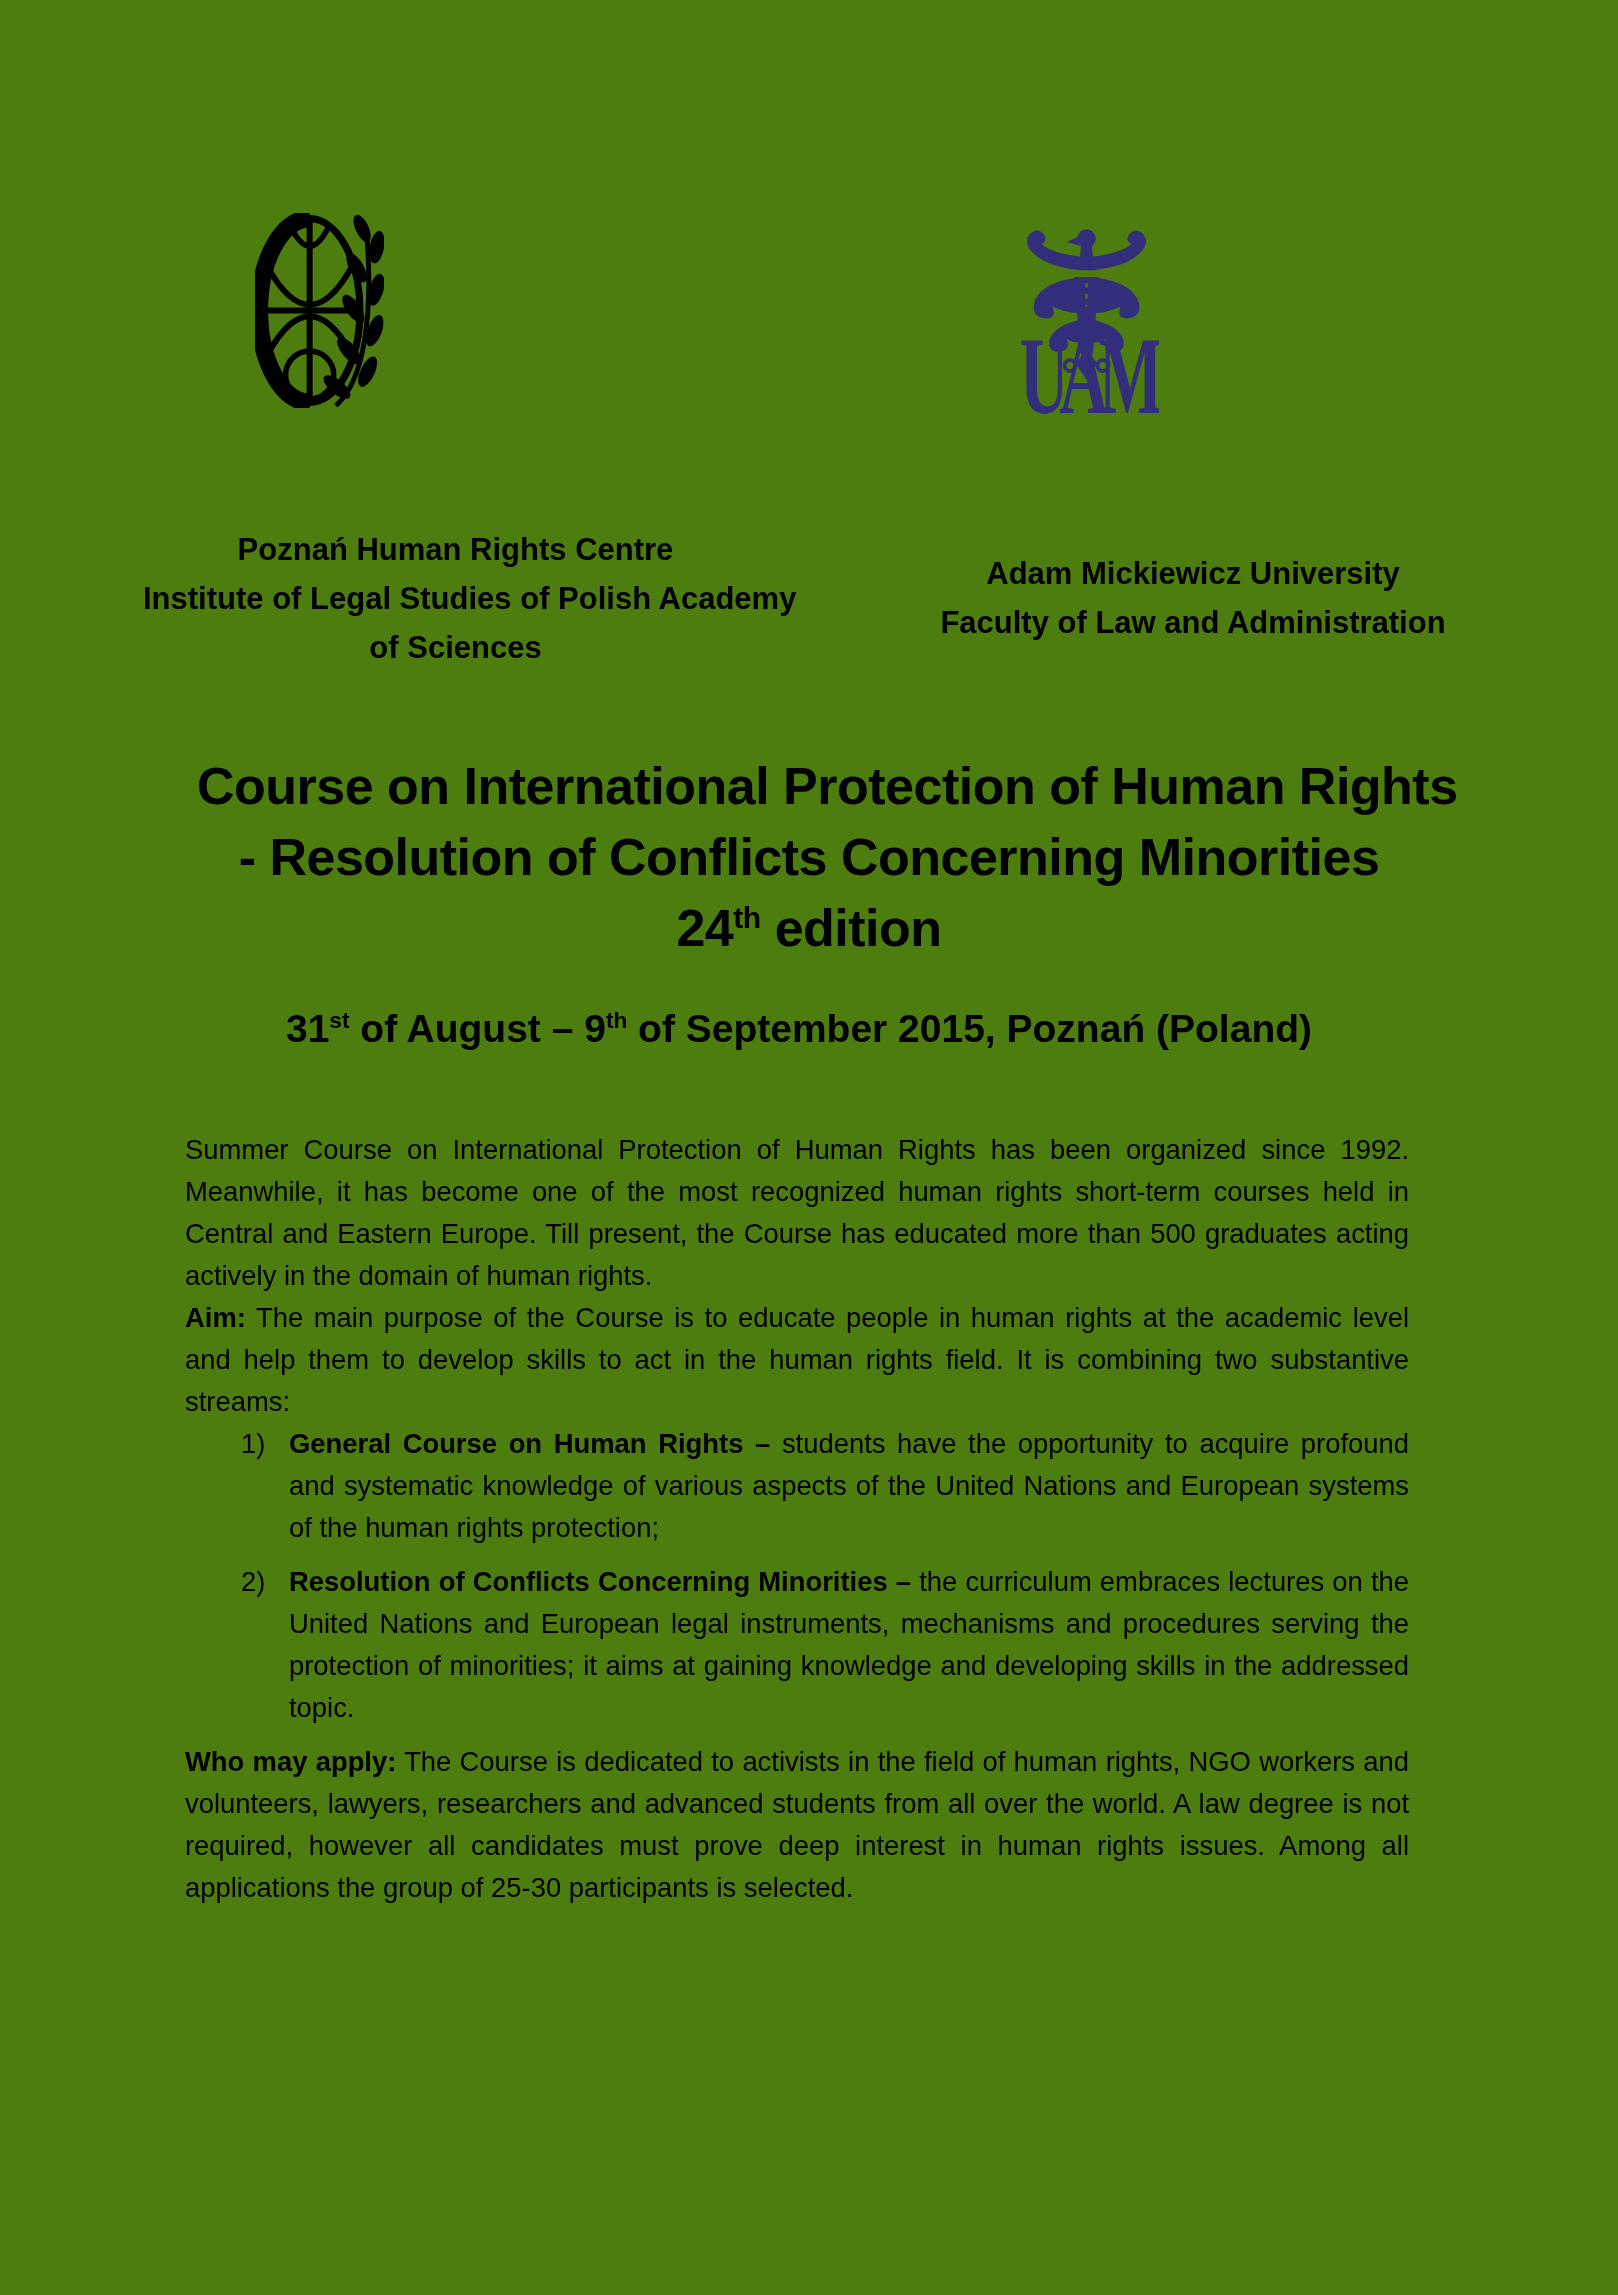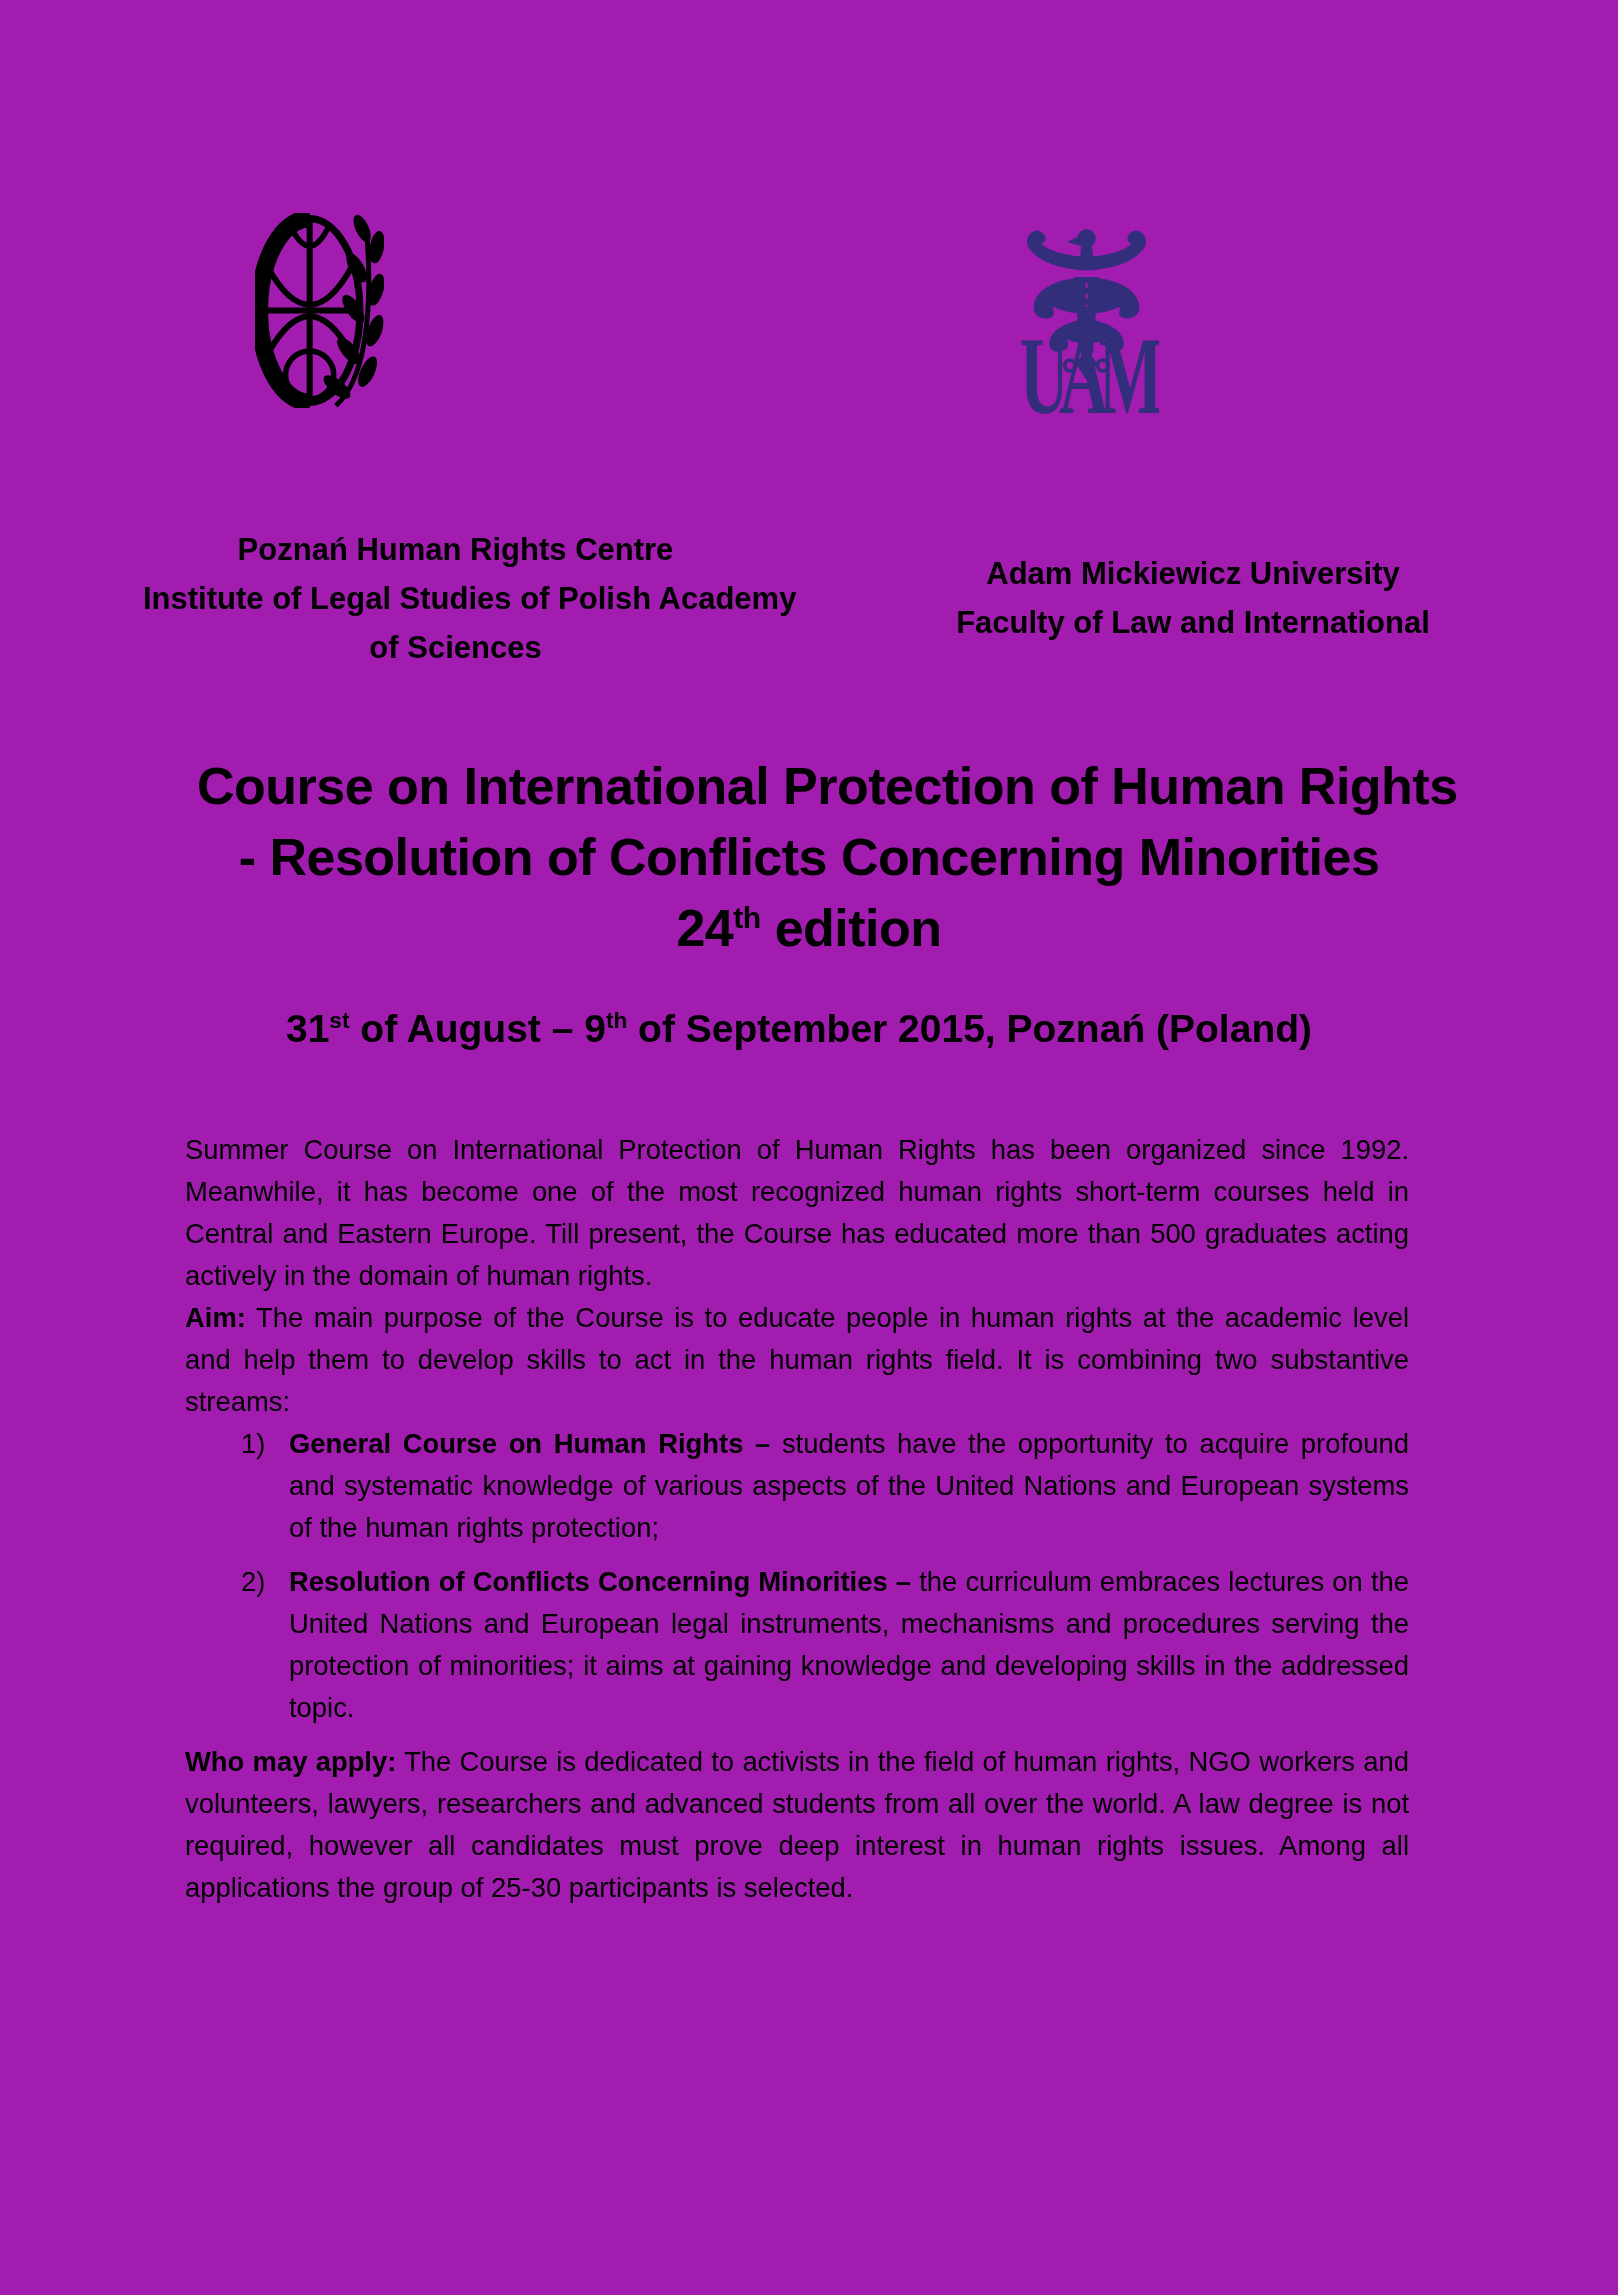--- a/index.html
+++ b/index.html
@@ -1,20 +1,20 @@
 <!DOCTYPE html>
 <html style="font-size:8.8px"><head>
 <meta charset="utf-8">
 <style>
   html,body{margin:0;padding:0;background:#e8e8e8;}
   .page{
     position:relative;
     width:1618px;height:2295px;
     margin:0 auto;
-    background:#a21caf;
+    background:#4d7c0f;
     font-family:"Liberation Sans",sans-serif;
     color:#000;
     overflow:hidden;
   }
   .logo-left{position:absolute;left:255px;top:213px;width:129px;height:195px;}
   .logo-right{position:absolute;left:1014px;top:220px;width:145px;height:197px;}
   .org{
     position:absolute;top:525px;
     font-weight:bold;font-size:31px;line-height:49px;
     text-align:center;white-space:nowrap;
@@ -102,21 +102,21 @@
     <text x="213" y="352" transform="scale(0.62,1)" text-anchor="middle" font-family="'Liberation Serif',serif" font-weight="bold" font-size="200" letter-spacing="-28" fill="#322E7C">UAM</text>
   </svg>
 
   <div class="org org-left">
     <div>Poznań Human Rights Centre</div>
     <div>Institute of Legal Studies of Polish Academy</div>
     <div>of Sciences</div>
   </div>
   <div class="org org-right">
     <div>Adam Mickiewicz University</div>
-    <div>Faculty of Law and International</div>
+    <div>Faculty of Law and Administration</div>
   </div>
 
   <div class="title">
     <div>Course on International Protection of Human Rights</div>
     <div>- Resolution of Conflicts Concerning Minorities</div>
     <div><span>24</span><sup>th</sup><span> edition</span></div>
   </div>
 
   <div class="dateline"><span>31</span><sup>st</sup><span> of August – 9</span><sup>th</sup><span> of September 2015, Poznań (Poland)</span></div>
 

